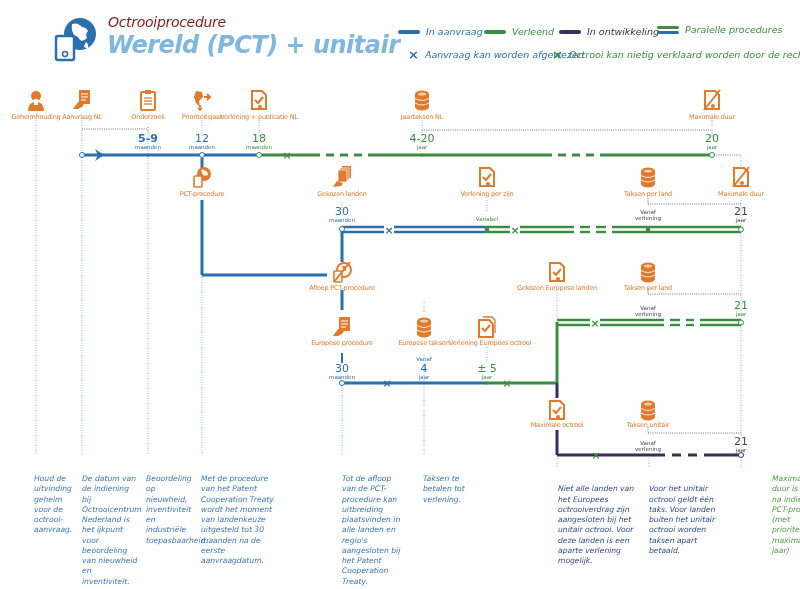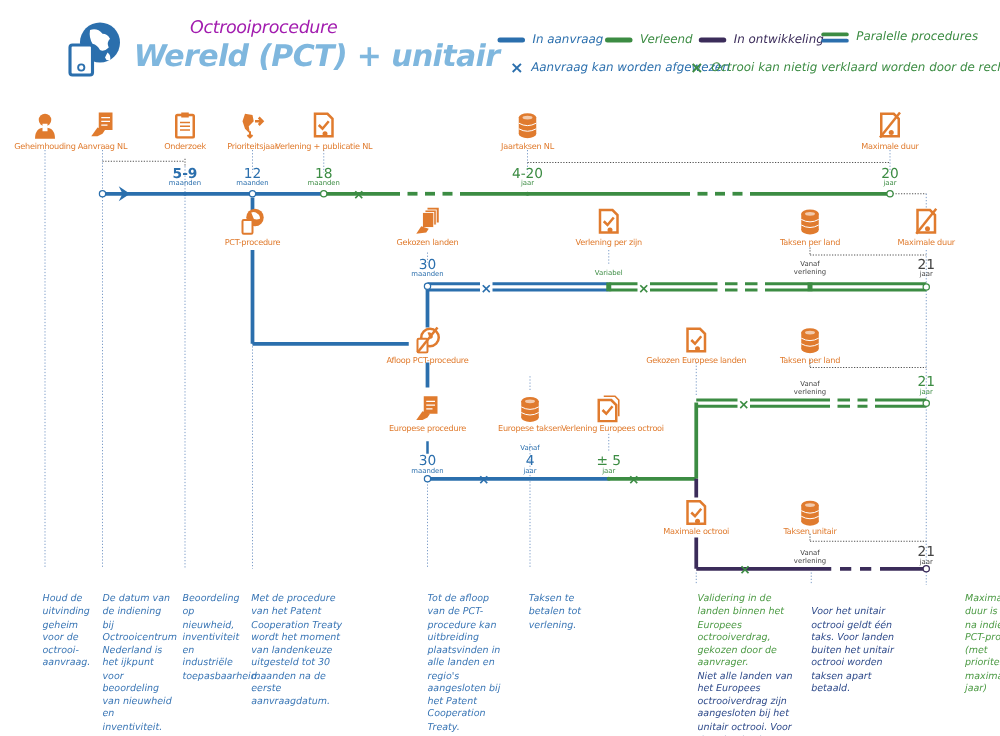--- a/index.html
+++ b/index.html
@@ -1,18 +1,18 @@
 <!DOCTYPE html>
 <html><head>
 <meta charset="utf-8">
 <style>
   html, body { margin: 0; padding: 0; background: #ffffff; }
   body { width: 800px; height: 589px; position: relative; overflow: hidden; font-family: "DejaVu Sans", sans-serif; }
   .abs { position: absolute; }
-  .title-small { left: 108px; top: 14px; font-size: 14px; color: #a21caf; font-style: italic; letter-spacing: -0.3px; margin-left: 44px; }
+  .title-small { left: 108px; top: 14px; font-size: 14px; color: #7f1d1d; font-style: italic; letter-spacing: -0.3px; }
   .title-big { left: 107px; top: 31px; font-size: 24px; color: #7fb7de; font-weight: bold; font-style: italic; letter-spacing: -0.5px; }
   .legend-item { font-size: 9.5px; font-style: italic; display: flex; align-items: center; gap: 6px; white-space: nowrap; }
   .lg-line { width: 22px; height: 4px; border-radius: 2px; }
   .lg-par { width: 22px; display: flex; flex-direction: column; gap: 2px; }
   .lg-par span { display: block; height: 3px; border-radius: 2px; }
   .lg-x { font-size: 13px; font-style: normal; font-weight: bold; }
   .lbl { font-size: 6.5px; color: #e07b2e; white-space: nowrap; transform: translateX(-50%); text-align: right; letter-spacing: -0.2px; }
   .num { font-size: 11px; transform: translateX(-50%); text-align: center; line-height: 1; white-space: nowrap; }
   .unit { font-size: 5.5px; transform: translateX(-50%); text-align: center; white-space: nowrap; line-height: 1.1; }
   .blue { color: #2b6fad; }
@@ -405,20 +405,20 @@
 <div class="abs num dark" style="left:741px; top:436px;">21</div>
 <div class="abs unit dark" style="left:741px; top:447px;">jaar</div>
 
 <div class="abs desc blue" style="left:34px; top:474px; width:38px;">Houd de uitvinding geheim voor de octrooi-aanvraag.</div>
 <div class="abs desc blue" style="left:82px; top:474px; width:58px;">De datum van de indiening bij Octrooicentrum Nederland is het ijkpunt voor beoordeling van nieuwheid en inventiviteit.</div>
 <div class="abs desc blue" style="left:146px; top:474px; width:50px;">Beoordeling op nieuwheid, inventiviteit en industriële toepasbaarheid.</div>
 <div class="abs desc blue" style="left:201px; top:474px; width:82px;">Met de procedure van het Patent Cooperation Treaty wordt het moment van landenkeuze uitgesteld tot 30 maanden na de eerste aanvraagdatum.</div>
 <div class="abs desc blue" style="left:342px; top:474px; width:62px;">Tot de afloop van de PCT-procedure kan uitbreiding plaatsvinden in alle landen en regio's aangesloten bij het Patent Cooperation Treaty.</div>
 <div class="abs desc blue" style="left:423px; top:474px; width:54px;">Taksen te betalen tot verlening.</div>
 <div class="abs desc green" style="left:558px; top:474px; width:80px;">
-  <span>Validering in de landen binnen het Europees octrooiverdrag, gekozen door de aanvrager.</span><br>
+  <br>
   <span class="darkblue">Niet alle landen van het Europees octrooiverdrag zijn aangesloten bij het unitair octrooi. Voor deze landen is een aparte verlening mogelijk.</span>
 </div>
 <div class="abs desc green" style="left:649px; top:474px; width:78px;">
   <br>
   <span class="darkblue">Voor het unitair octrooi geldt één taks. Voor landen buiten het unitair octrooi worden taksen apart betaald.</span>
 </div>
 <div class="abs desc green" style="left:772px; top:474px; width:56px;">Maximale duur is 20 jaar na indiening PCT-procedure (met prioriteitsjaar maximaal 21 jaar)</div>
 
 </body></html>

